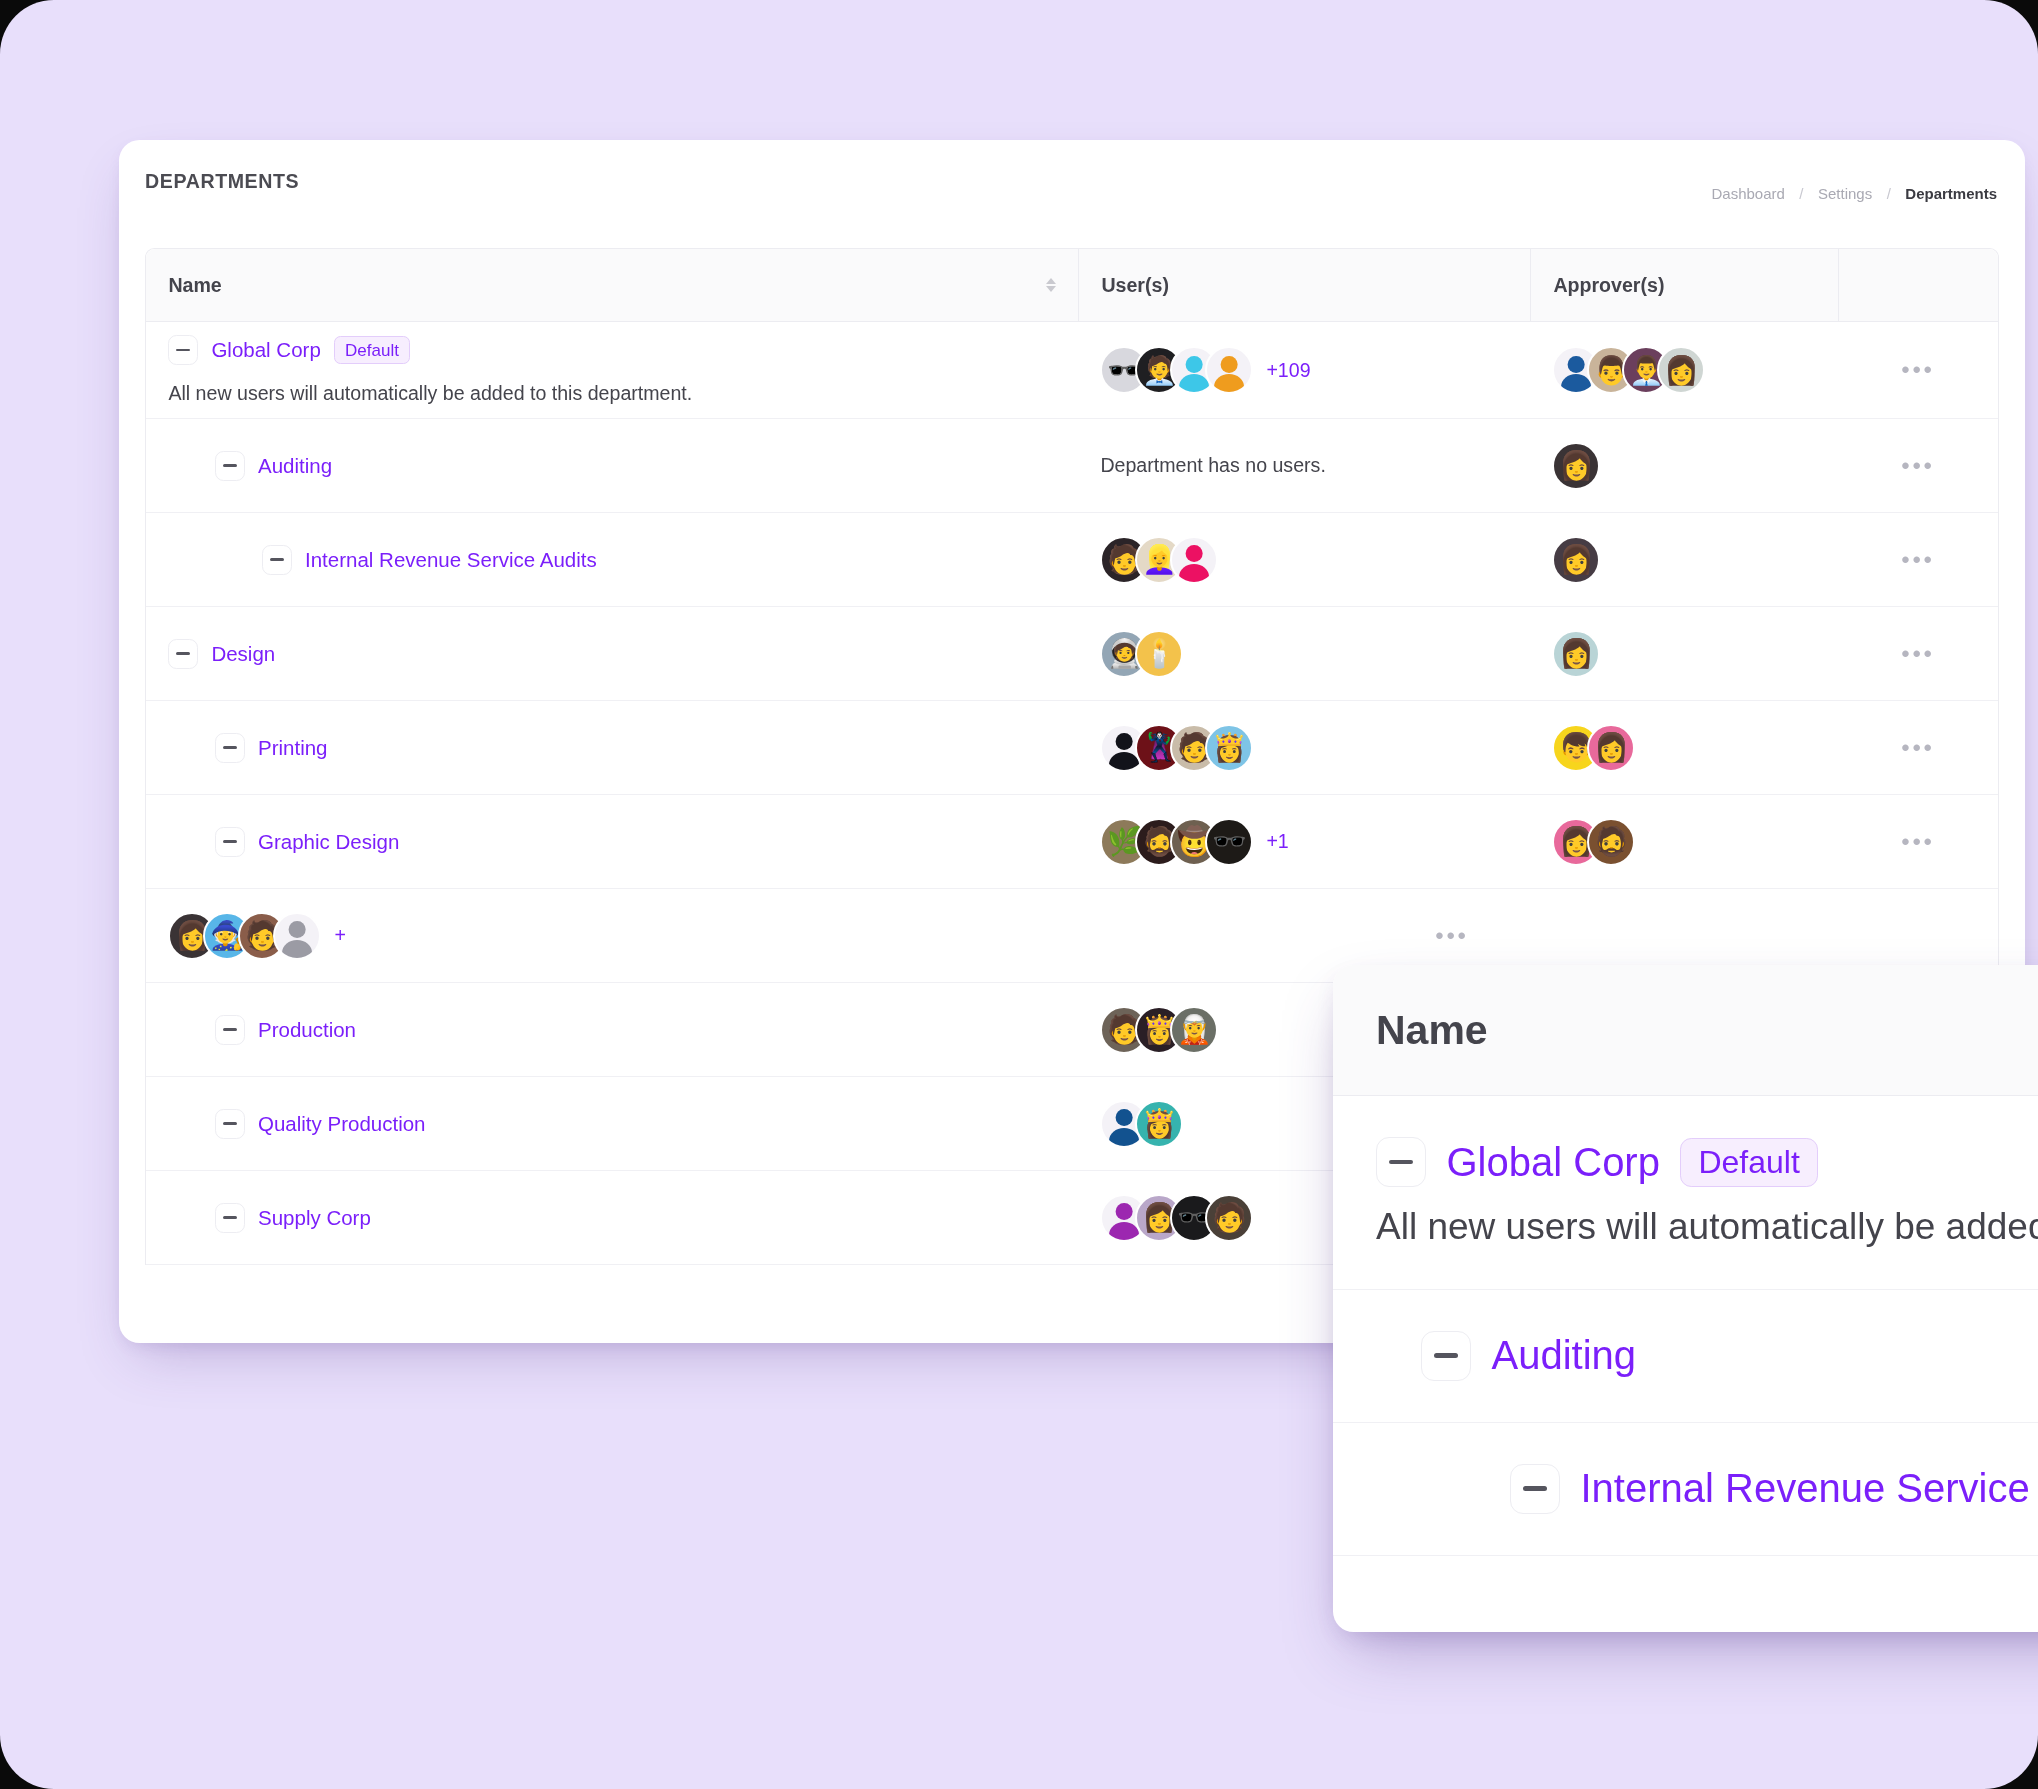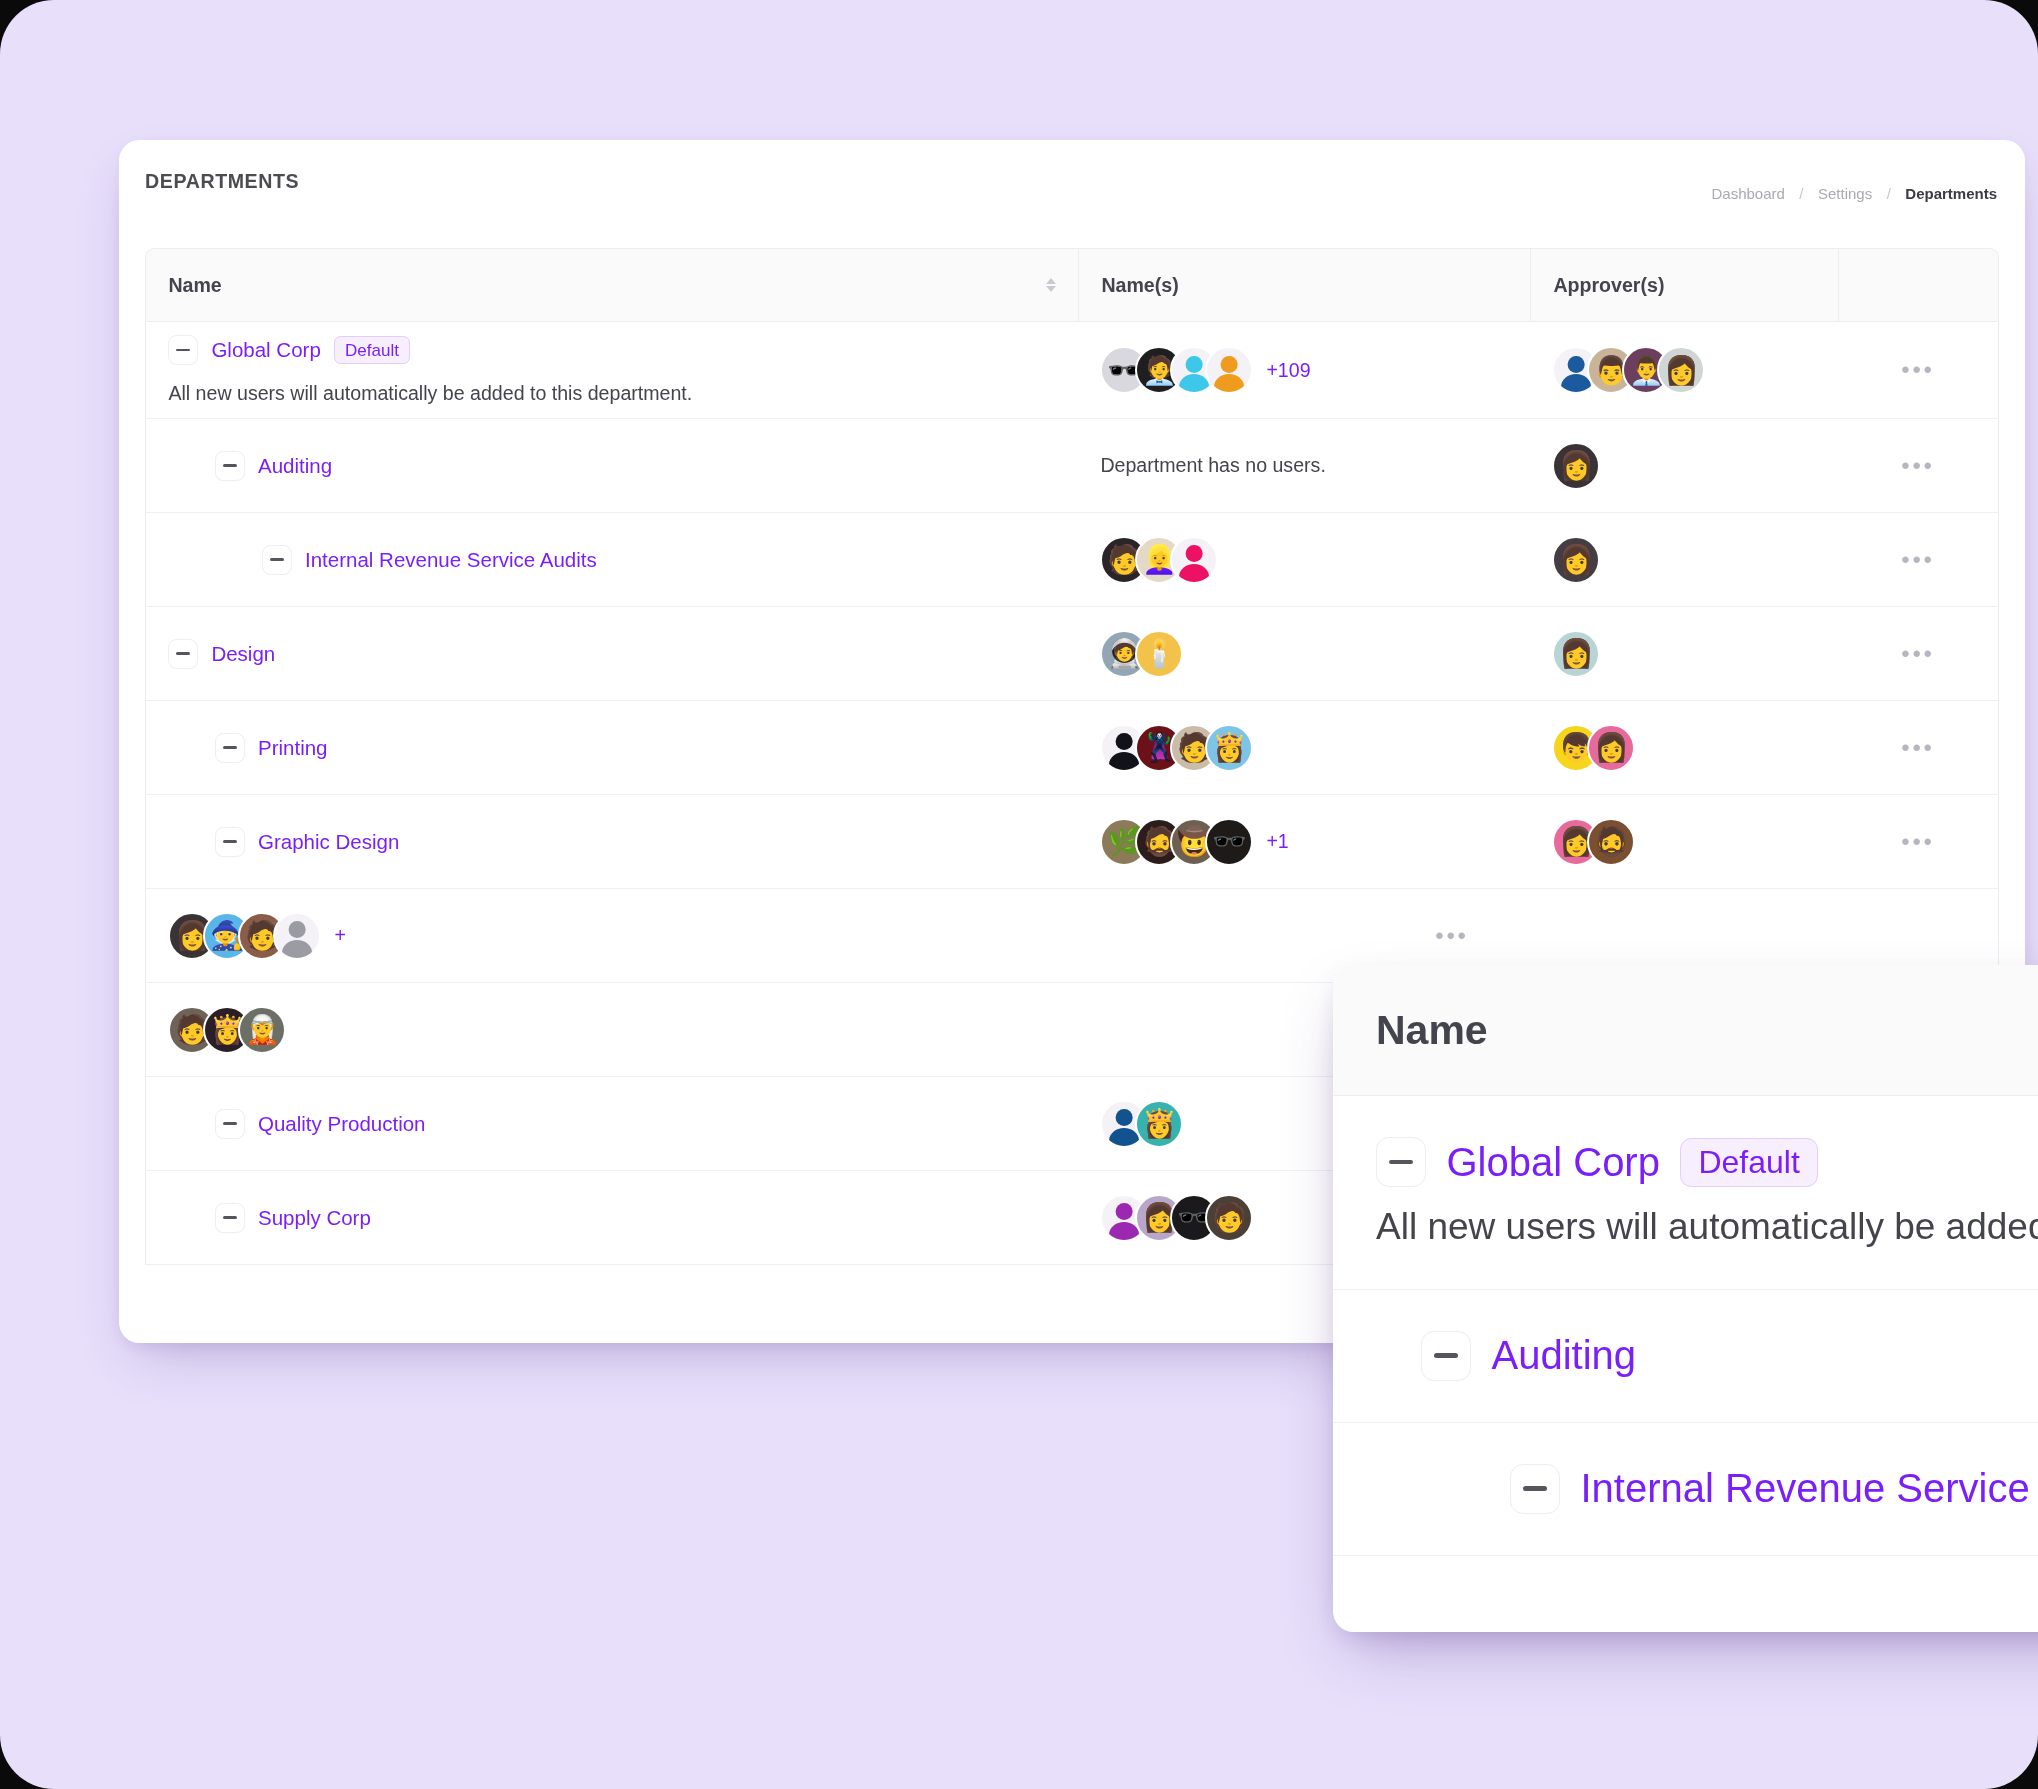--- a/index.html
+++ b/index.html
@@ -314,21 +314,21 @@
     <div class="table">
       <div class="thead">
         <div class="th name">
           <span>Name</span>
           <span class="sort-icon">
               <i class="up"></i>
               <i class="down"></i>
             </span>
         </div>
         <div class="th users">
-          <span>Name(s)</span>
+          <span>User(s)</span>
         </div>
         <div class="th appr">
           <span>Approver(s)</span>
         </div>
         <div class="th acts"></div>
       </div>
       <div id="tbody">
           <div class="row">
             <div class="cell-name lvl1">
               <div class="name-line">
@@ -551,20 +551,28 @@
               </div>
             </div>
             <div class="cell-appr">
               <div class="avatars"></div>
             </div>
             <div class="cell-acts">
               <span class="kebab">•••</span>
             </div>
           </div>
           <div class="row">
+            <div class="cell-name lvl2">
+              <div class="name-line">
+                <div class="toggle">
+                  <span></span>
+                </div>
+                <span class="dept-link">Production</span>
+              </div>
+            </div>
             <div class="cell-users">
               <div class="avatars">
                 <div class="av" style="background: rgb(109, 99, 88);">
                   <span class="glyph">🧑</span>
                 </div>
                 <div class="av" style="background: rgb(42, 31, 38);">
                   <span class="glyph">👸</span>
                 </div>
                 <div class="av" style="background: rgb(107, 111, 102);">
                   <span class="glyph">🧝</span>

